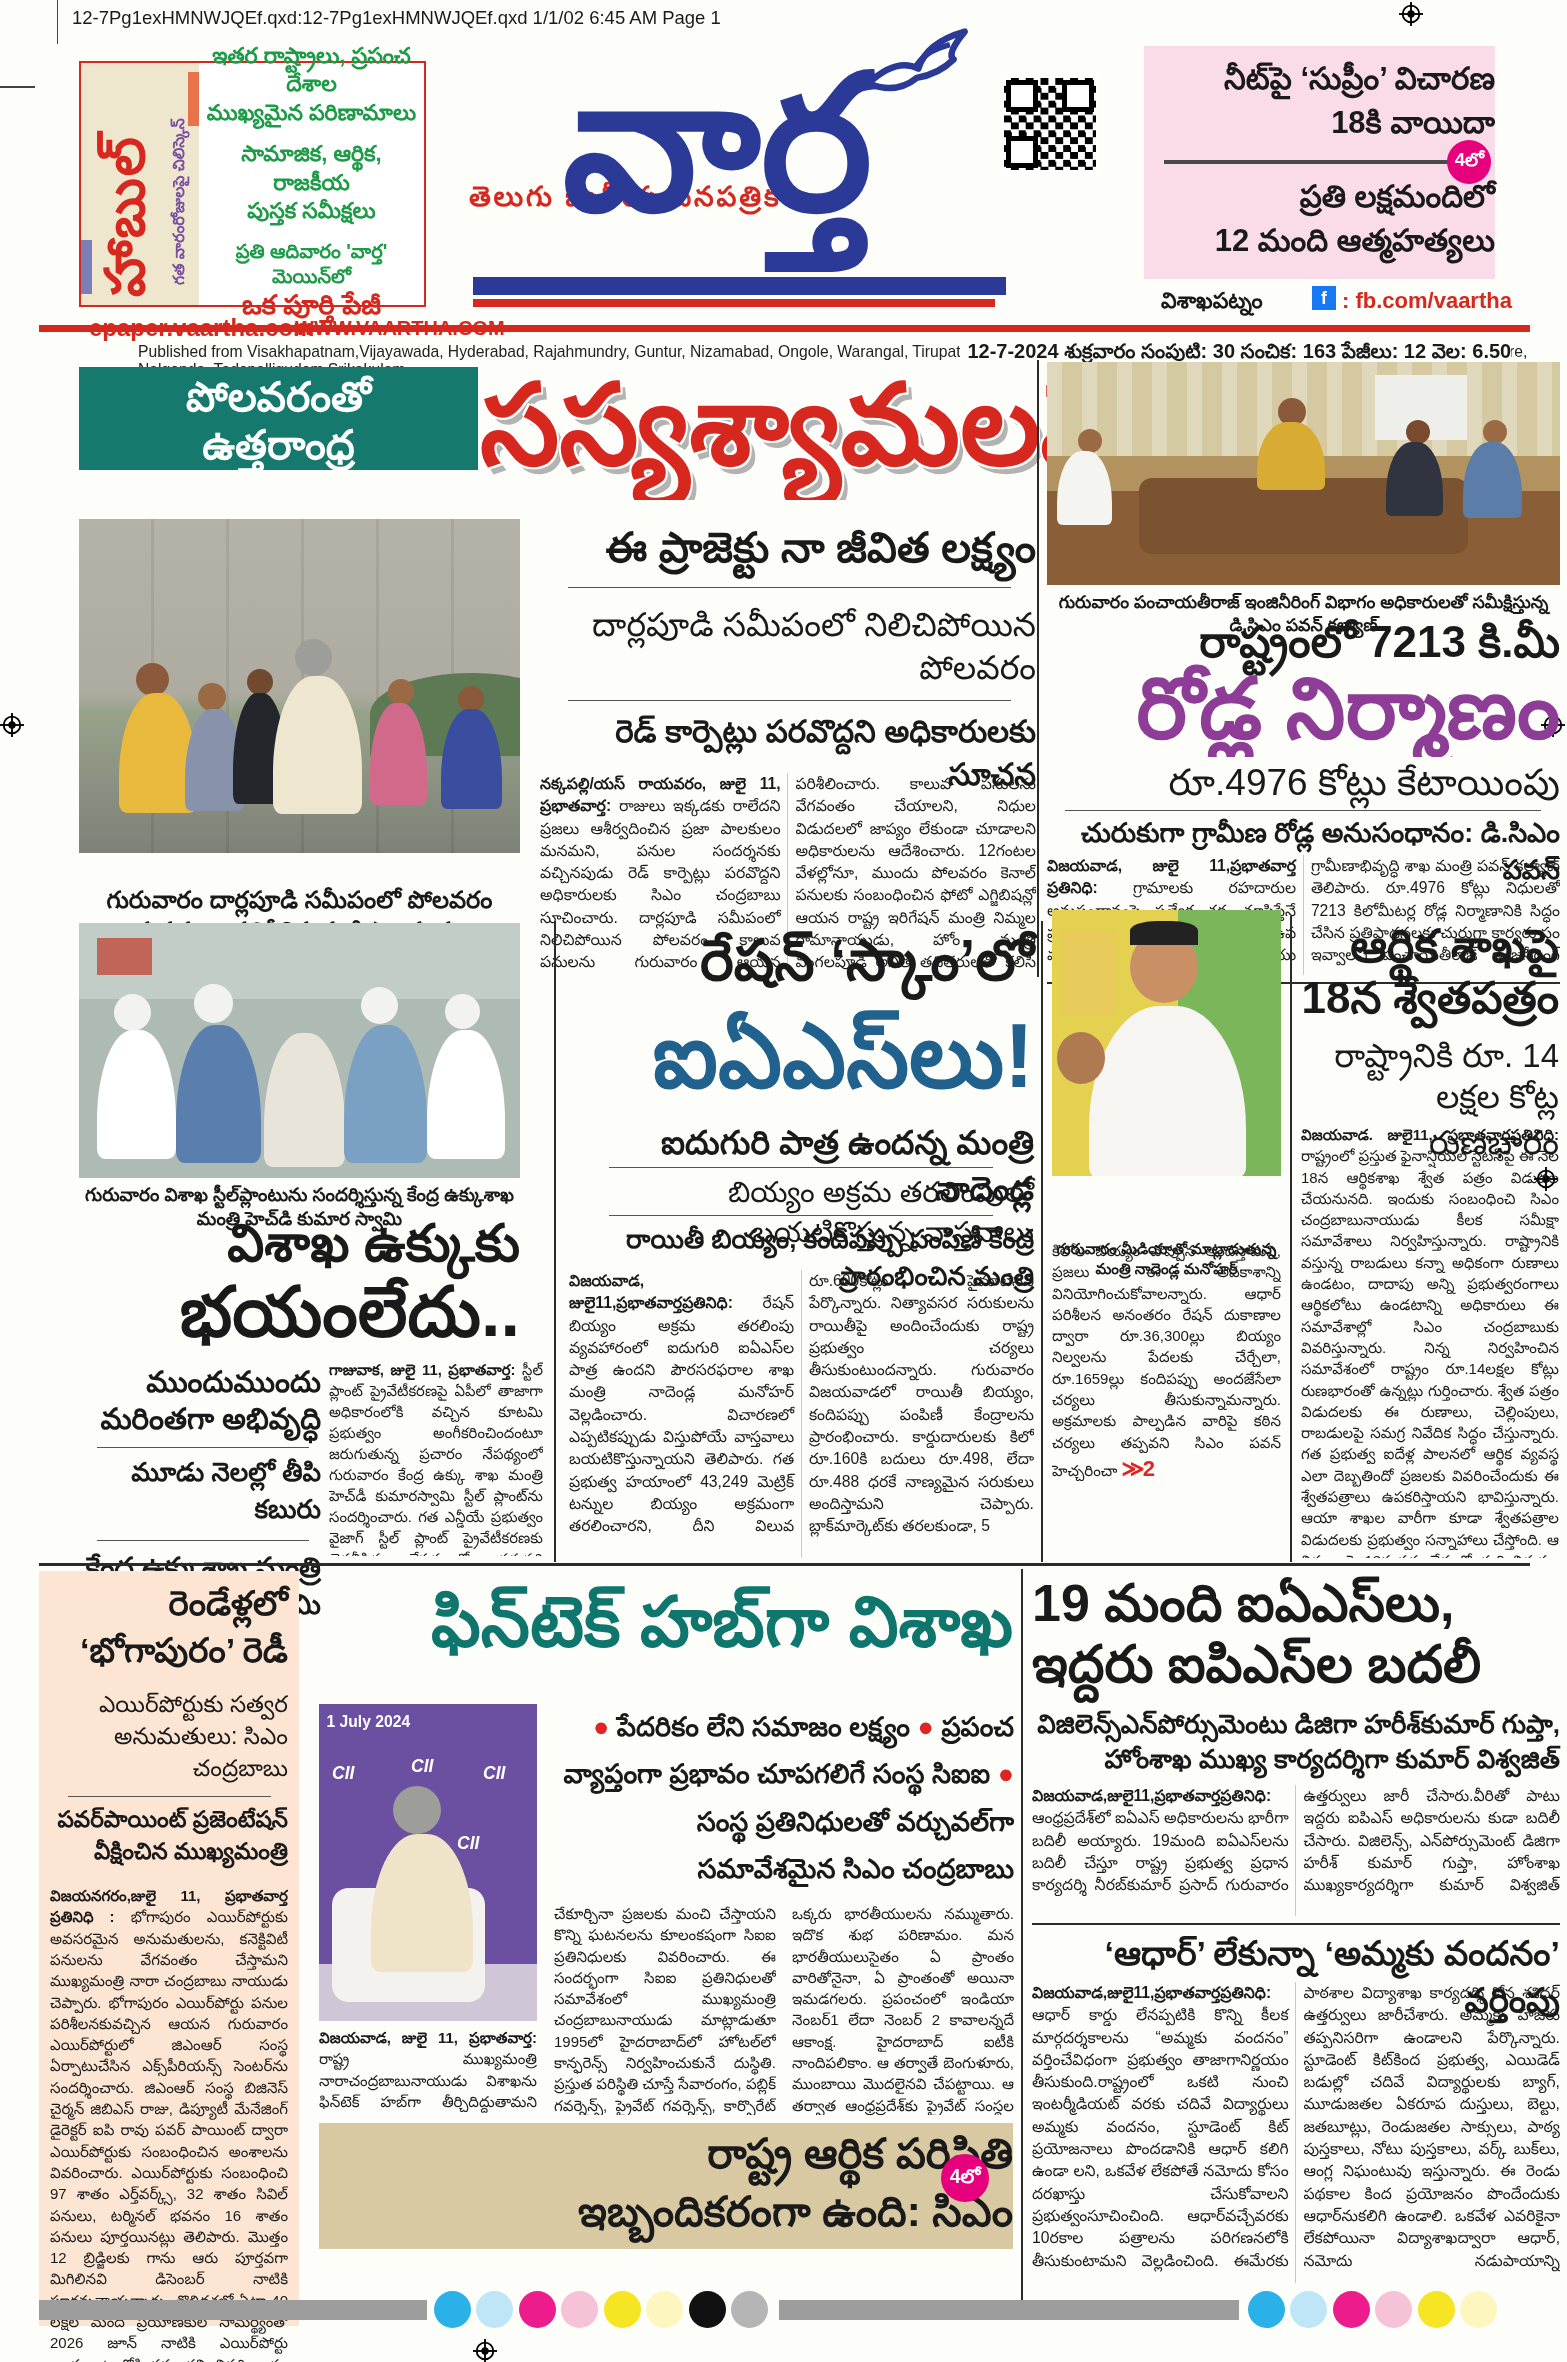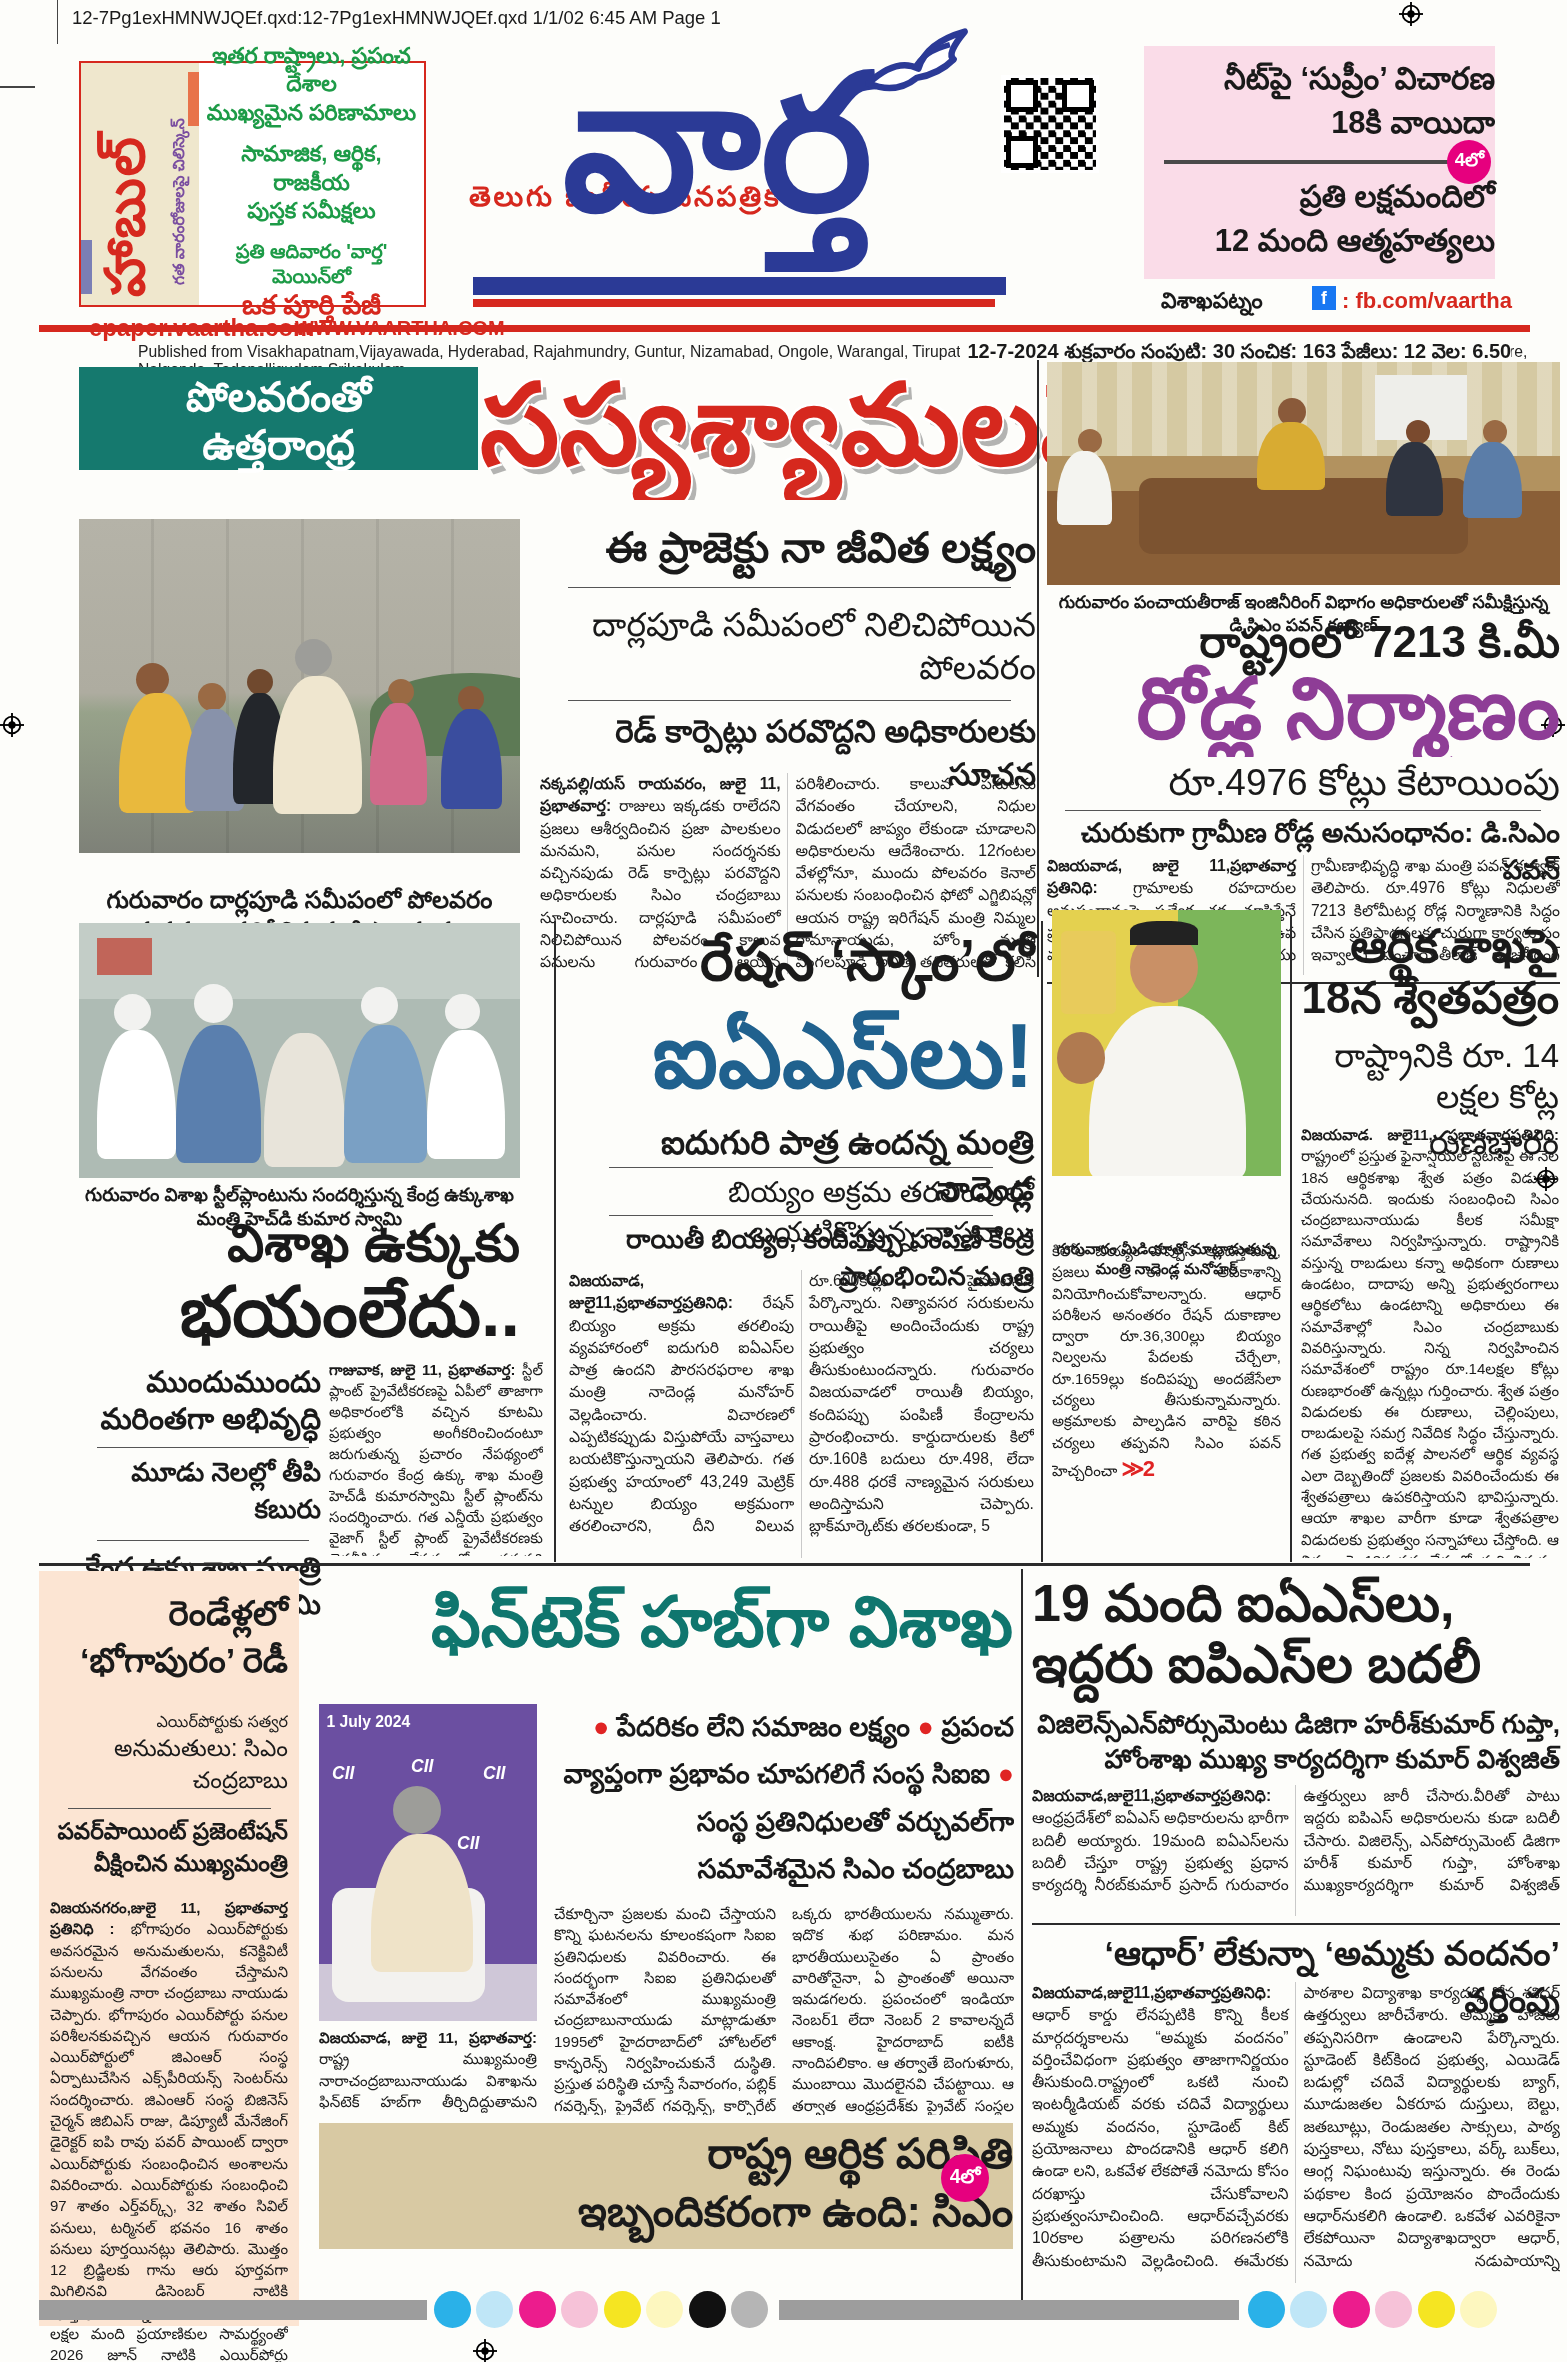--- a/index.html
+++ b/index.html
@@ -273,24 +273,24 @@
   <div class="abs b c" style="left:1301px;top:973px;width:258px;font-size:44px">18న శ్వేతపత్రం</div>
   <div class="abs c" style="left:1301px;top:1037px;width:258px;font-size:33px">రాష్ట్రానికి రూ. 14</div>
   <div class="abs c" style="left:1301px;top:1078px;width:258px;font-size:33px">లక్షల కోట్ల రుణభారం</div>
   <div class="abs body-txt" style="left:1301px;top:1124px;width:258px;height:434px;font-size:15px">
     <b class="lead">విజయవాడ. జులై11, ప్రభాతవార్తప్రతినిధి:</b>
     <span>రాష్ట్రంలో ప్రస్తుత ఫైనాన్షియల్ స్టేటస్‌పై ఈ నెల 18న ఆర్థికశాఖ శ్వేత పత్రం విడుదల చేయనునది. ఇందుకు సంబంధించి సిఎం చంద్రబాబునాయుడు కీలక సమీక్షా సమావేశాలు నిర్వహిస్తున్నారు. రాష్ట్రానికి వస్తున్న రాబడులు కన్నా అధికంగా రుణాలు ఉండటం, దాదాపు అన్ని ప్రభుత్వరంగాలు ఆర్థికలోటు ఉండటాన్ని అధికారులు ఈ సమావేశాల్లో సిఎం చంద్రబాబుకు వివరిస్తున్నారు. నిన్న నిర్వహించిన సమావేశంలో రాష్ట్రం రూ.14లక్షల కోట్లు రుణభారంతో ఉన్నట్లు గుర్తించారు. శ్వేత పత్రం విడుదలకు ఈ రుణాలు, చెల్లింపులు, రాబడులపై సమగ్ర నివేదిక సిద్ధం చేస్తున్నారు. గత ప్రభుత్వ ఐదేళ్ల పాలనలో ఆర్థిక వ్యవస్థ ఎలా దెబ్బతిందో ప్రజలకు వివరించేందుకు ఈ శ్వేతపత్రాలు ఉపకరిస్తాయని భావిస్తున్నారు. ఆయా శాఖల వారీగా కూడా శ్వేతపత్రాల విడుదలకు ప్రభుత్వం సన్నాహాలు చేస్తోంది. ఆ వివరాలపై 18న సమావేశంలో తుది నిర్ణయం తీసుకోనున్నారు.</span>
   </div>
 
   <div class="hr" style="left:39px;top:1563px;width:1491px;height:2.8px"></div>
 
-  <div class="abs" style="left:39px;top:1571px;width:260px;height:755px;background:#fce5d3;padding:23px 11px;box-sizing:border-box">
+  <div class="abs" style="left:39px;top:1571px;width:260px;height:755px;background:#fce5d3;padding:13px 11px;box-sizing:border-box">
     <div class="b c" style="font-size:34px">రెండేళ్లలో</div>
     <div class="b c" style="font-size:34px">‘భోగాపురం’ రెడీ</div>
-    <div class="c" style="font-size:16px;margin-top:25px">ఎయిర్‌పోర్టుకు సత్వర</div>
+    <div class="c" style="font-size:23px;margin-top:13px">ఎయిర్‌పోర్టుకు సత్వర</div>
     <div class="c" style="font-size:23px">అనుమతులు: సిఎం చంద్రబాబు</div>
     <div class="thin" style="position:relative;margin:9.2px auto;width:203px"></div>
     <div class="b c" style="font-size:23px">పవర్‌పాయింట్ ప్రజెంటేషన్</div>
     <div class="b c" style="font-size:23px">వీక్షించిన ముఖ్యమంత్రి</div>
     <div class="body-txt" style="margin-top:14.8px;height:498px;font-size:15px">
       <b class="lead">విజయనగరం,జులై 11, ప్రభాతవార్త ప్రతినిధి :</b>
       <span>భోగాపురం ఎయిర్‌పోర్టుకు అవసరమైన అనుమతులను, కనెక్టివిటీ పనులను వేగవంతం చేస్తామని ముఖ్యమంత్రి నారా చంద్రబాబు నాయుడు చెప్పారు. భోగాపురం ఎయిర్‌పోర్టు పనుల పరిశీలనకువచ్చిన ఆయన గురువారం ఎయిర్‌పోర్టులో జిఎంఆర్ సంస్థ ఏర్పాటుచేసిన ఎక్స్‌పీరియన్స్ సెంటర్‌ను సందర్శించారు. జిఎంఆర్ సంస్థ బిజినెస్ చైర్మన్ జిబిఎస్ రాజు, డిప్యూటీ మేనేజింగ్ డైరెక్టర్ ఐపి రావు పవర్ పాయింట్ ద్వారా ఎయిర్‌పోర్టుకు సంబంధించిన అంశాలను వివరించారు. ఎయిర్‌పోర్టుకు సంబంధించి 97 శాతం ఎర్త్‌వర్క్స్, 32 శాతం సివిల్ పనులు, టర్మినల్ భవనం 16 శాతం పనులు పూర్తయినట్లు తెలిపారు. మొత్తం 12 బ్రిడ్జిలకు గాను ఆరు పూర్తవగా మిగిలినవి డిసెంబర్ నాటికి పూర్తవుతాయన్నారు. తొలిదశలో ఏటా 40 లక్షల మంది ప్రయాణికుల సామర్థ్యంతో 2026 జూన్ నాటికి ఎయిర్‌పోర్టు అందుబాటులోకి వస్తుందని వివరించారు. రెండేళ్లలో భోగాపురం సిద్ధమవుతుందని సిఎం ధీమా వ్యక్తంచేశారు.</span>
       
     </div>
   </div>

